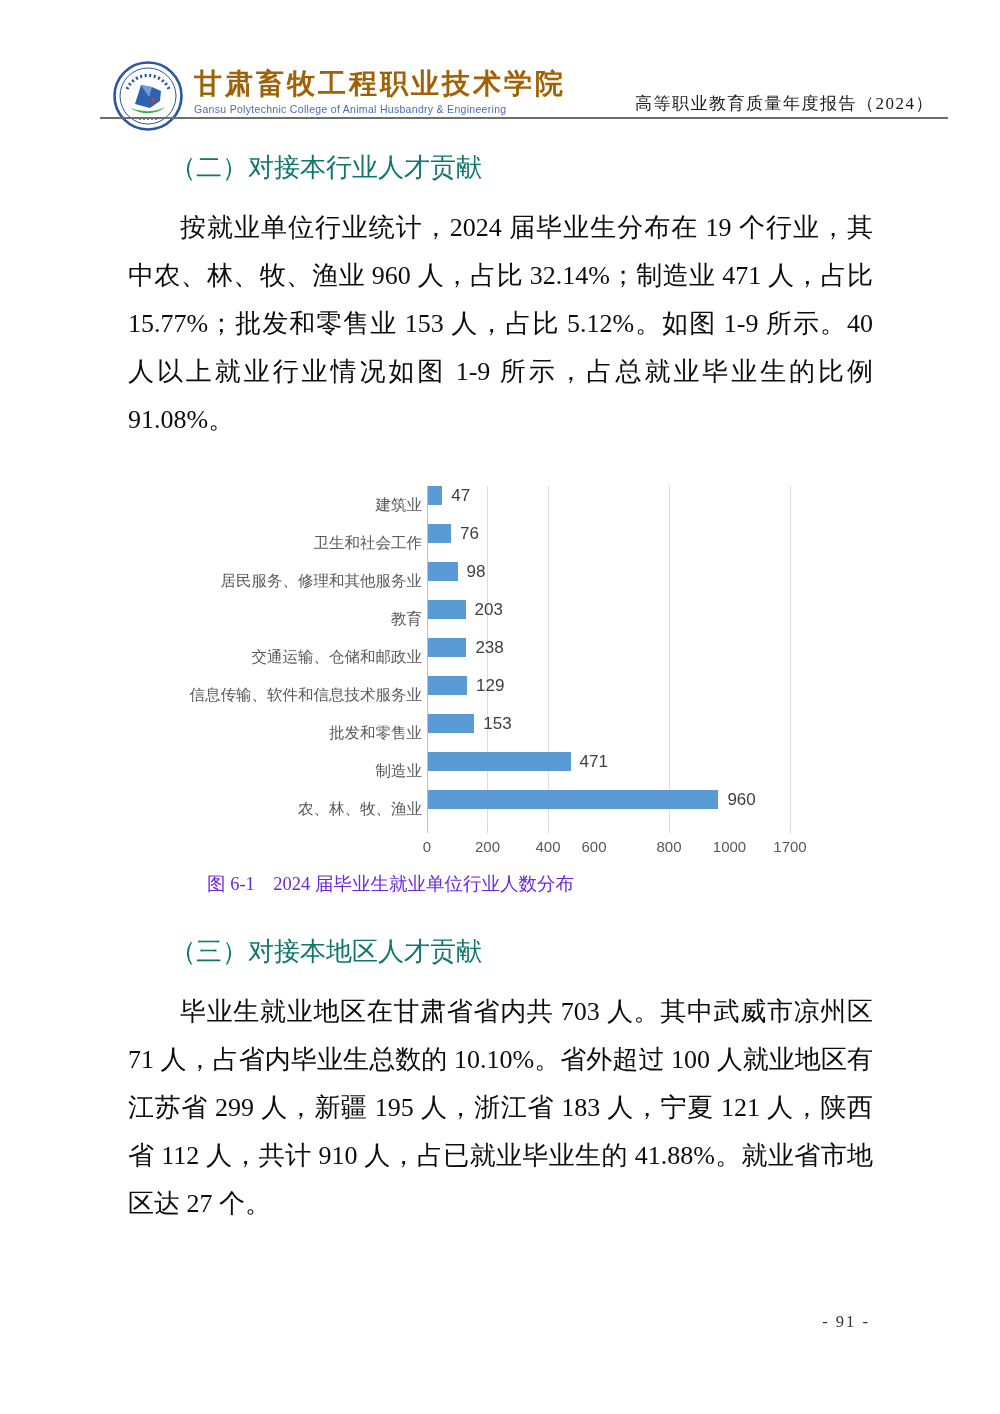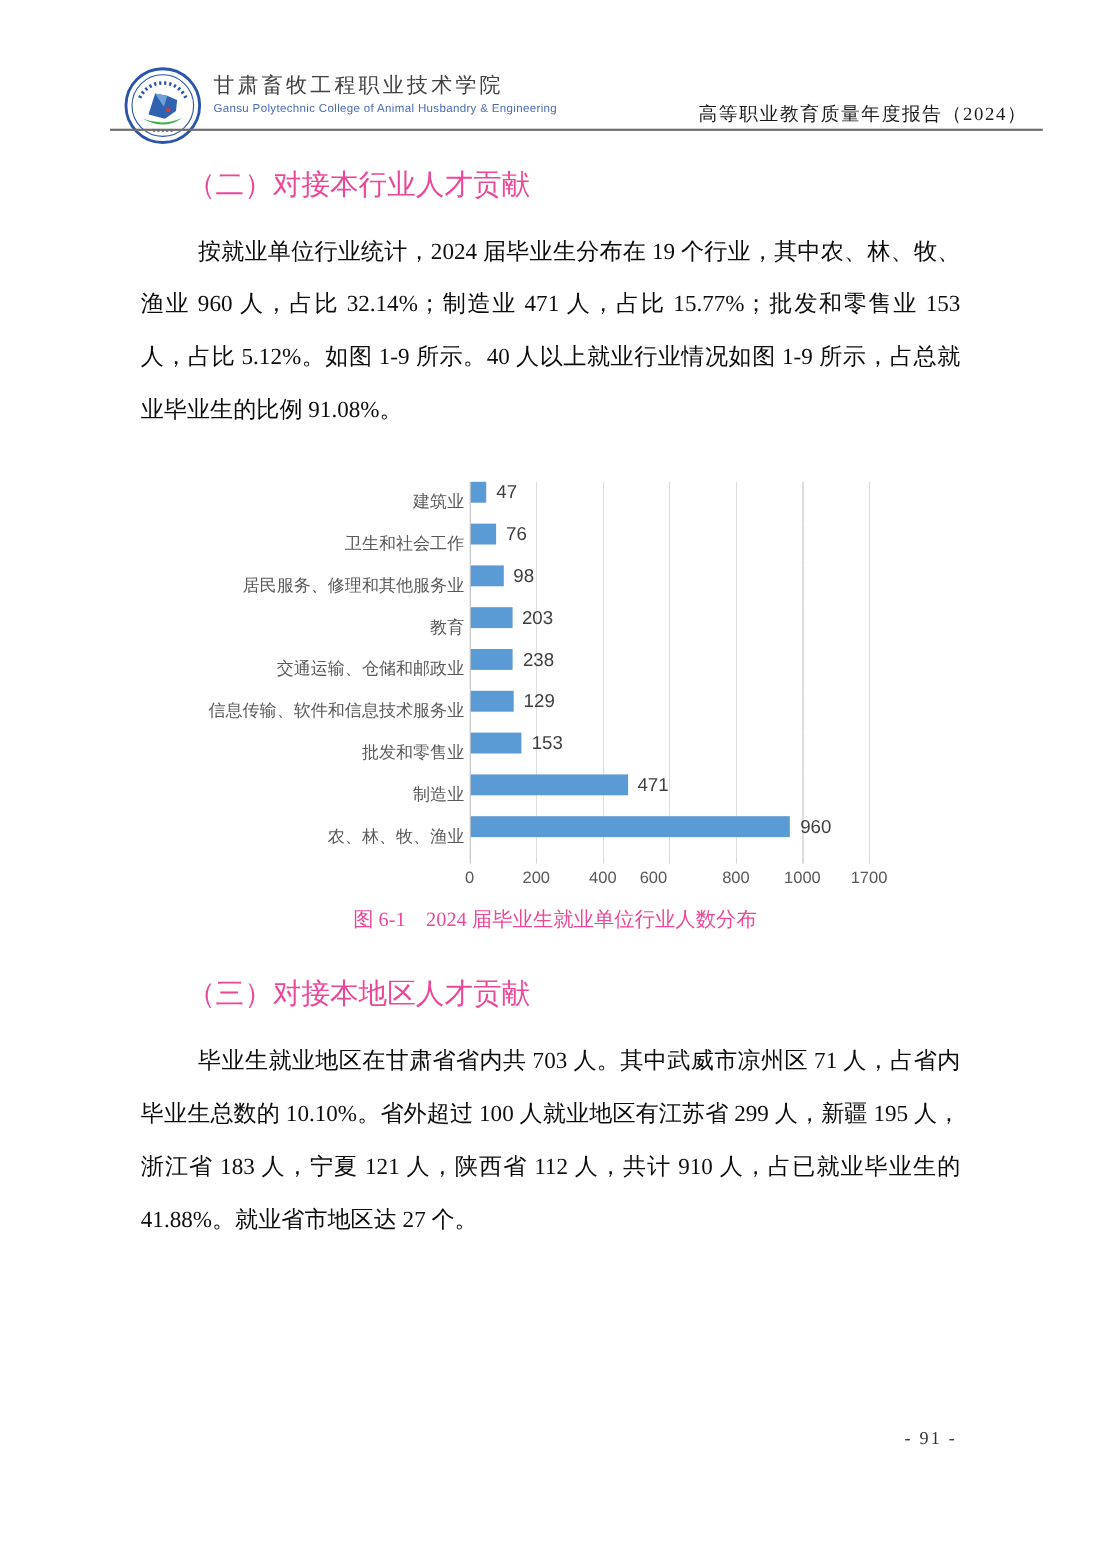--- a/index.html
+++ b/index.html
@@ -12,45 +12,45 @@
     font-family:"Liberation Serif","DejaVu Serif",serif;
     color:#111111;
     overflow:hidden;
   }
 
   
   .logo-block { position:absolute; left:112px; top:60px; display:flex; align-items:flex-start; }
   .emblem { width:72px; height:72px; flex:0 0 72px; }
   .logo-text { margin-left:10px; margin-top:8px; }
   .college-zh {
-    font-size:19px; font-weight:normal; color:#404040;
+    font-size:28px; font-weight:bold; color:#a16207;
     letter-spacing:3px; white-space:nowrap; line-height:1.15;
   }
   .college-en {
     font-size:10.5px; color:#4a6cb3; letter-spacing:0.3px;
     margin-top:3px; white-space:nowrap;
     font-family:"Liberation Sans","DejaVu Sans",sans-serif;
   }
   .report-title {
     position:absolute; top:92px; right:66px;
     font-size:17px; letter-spacing:1.5px; color:#1a1a1a; white-space:nowrap;
   }
   .header-rule {
     position:absolute; top:117px; left:100px; width:848px; height:2px;
     background:#6e6e6e;
   }
 
   
   .content { position:absolute; left:128px; top:146px; width:745px; }
   .section-heading {
-    font-size:26px; font-weight:400; color:#ec4899;
+    font-size:26px; font-weight:400; color:#0f766e;
     line-height:44px; padding-left:42px; white-space:nowrap;
   }
   .body-para {
-    font-size:21px; line-height:48px; text-align:justify;
+    font-size:26px; line-height:48px; text-align:justify;
     text-indent:52px; color:#0d0d0d; margin-top:14px;
   }
   .gap-section { margin-top:34px; }
 
   
   .chart {
     margin-top:42px; margin-left:49px; width:625px;
     font-family:"Liberation Sans","DejaVu Sans",sans-serif;
   }
   .chart-row { display:flex; height:38px; align-items:center; }
@@ -73,28 +73,28 @@
     border-left:1px solid #bfbfbf;
     background-image:repeating-linear-gradient(90deg,
       transparent 0, transparent 59.5px, #d6d6d6 59.5px, #d6d6d6 60.5px);
   }
   .chart-xlabels { position:relative; margin-left:250px; width:375px; height:26px; }
   .chart-xlabels span {
     position:absolute; top:5px; transform:translateX(-50%);
     font-size:15px; color:#595959;
   }
   .chart-caption {
-    margin-top:12px; padding-left:30px; text-align:center;
-    font-size:18.5px; color:#ec4899;
+    margin-top:12px; padding-left:30px; text-align:left;
+    font-size:18.5px; color:#6d28d9;
     font-family:"Liberation Serif","DejaVu Serif",serif;
   }
 
   
   .page-number {
-    position:absolute; right:130px; bottom:96px;
+    position:absolute; right:130px; bottom:82px;
     font-size:16.5px; letter-spacing:2px; color:#333;
   }
 </style>
 </head>
 <body>
 
 <div class="page">
 
   <div class="logo-block">
     <svg class="emblem" viewBox="0 0 72 72">

